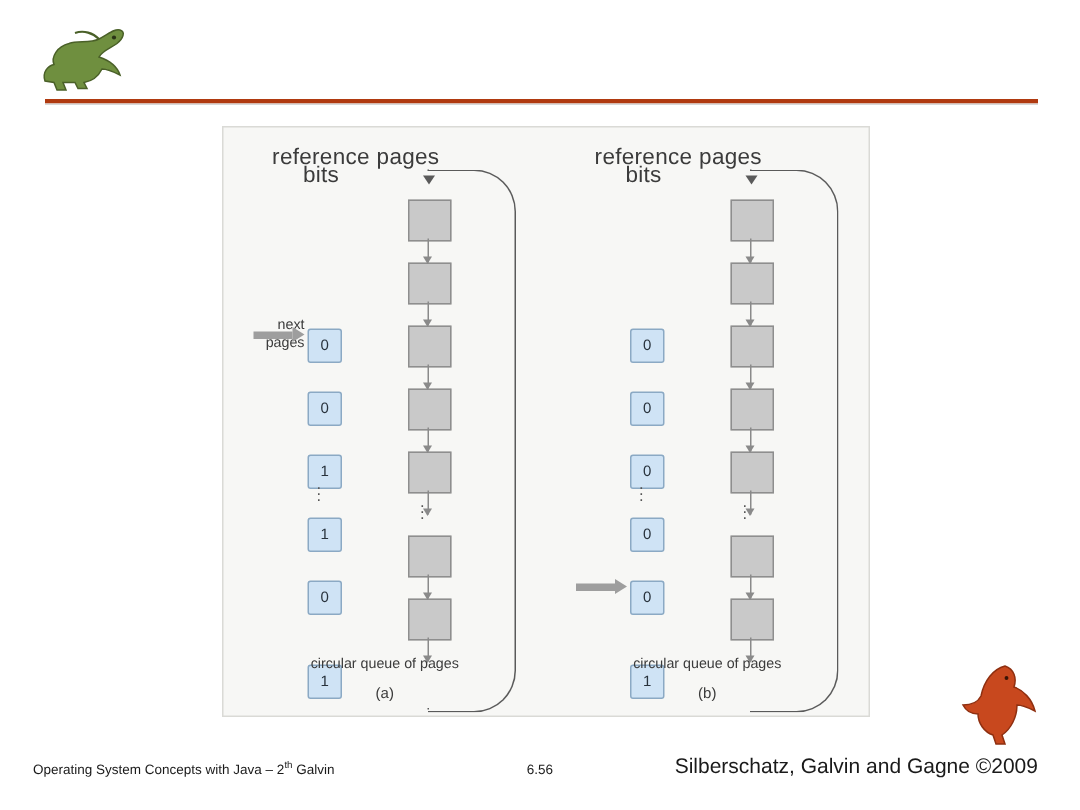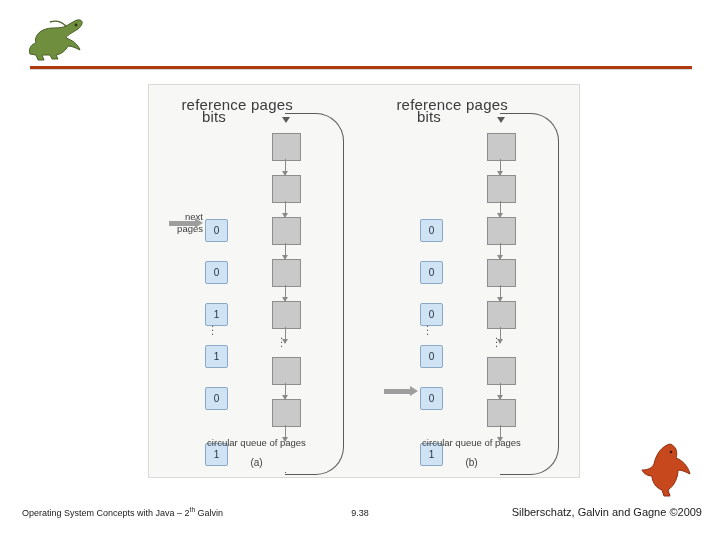--- a/index.html
+++ b/index.html
@@ -234,23 +234,23 @@
     position: absolute;
     left: 0;
     bottom: 22px;
     width: 720px;
     text-align: center;
     font-size: 9px;
     color: #1a1a1a;
   }
   .footer-right {
     position: absolute;
-    right: 18px;
+    right: 28px;
     bottom: 22px;
-    font-size: 11px;
+    font-size: 14px;
     color: #1a1a1a;
   }
 </style>
 </head>
 <body>
 
 <div class="slide-title">
 </div>
 
 <div class="header-rule"></div>
@@ -378,14 +378,14 @@
     </div>
 
     <div class="caption-queue" style="top:352px;">circular queue of pages</div>
     <div class="caption-letter" style="top:372px;">(b)</div>
   </div>
 </div>
 
 <div class="footer-left">
   <span>Operating System Concepts with Java – 2</span><sup>th</sup><span> Galvin</span>
 </div>
-<div class="footer-center">9.38</div>
+<div class="footer-center">6.56</div>
 <div class="footer-right">Silberschatz, Galvin and Gagne ©2009</div>
 
 </body></html>

